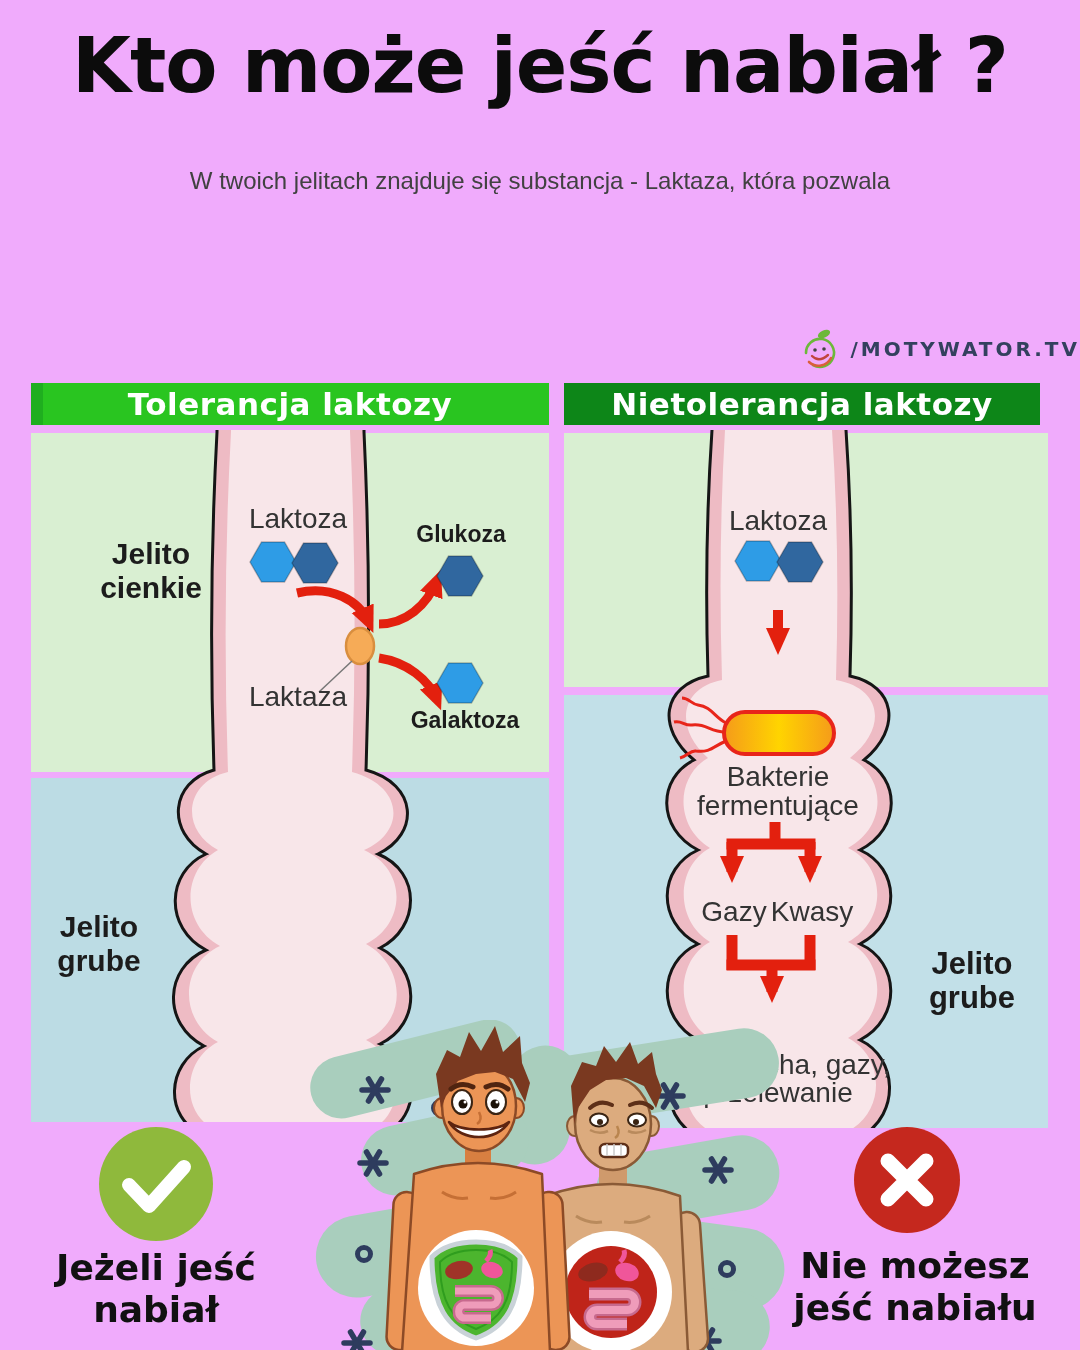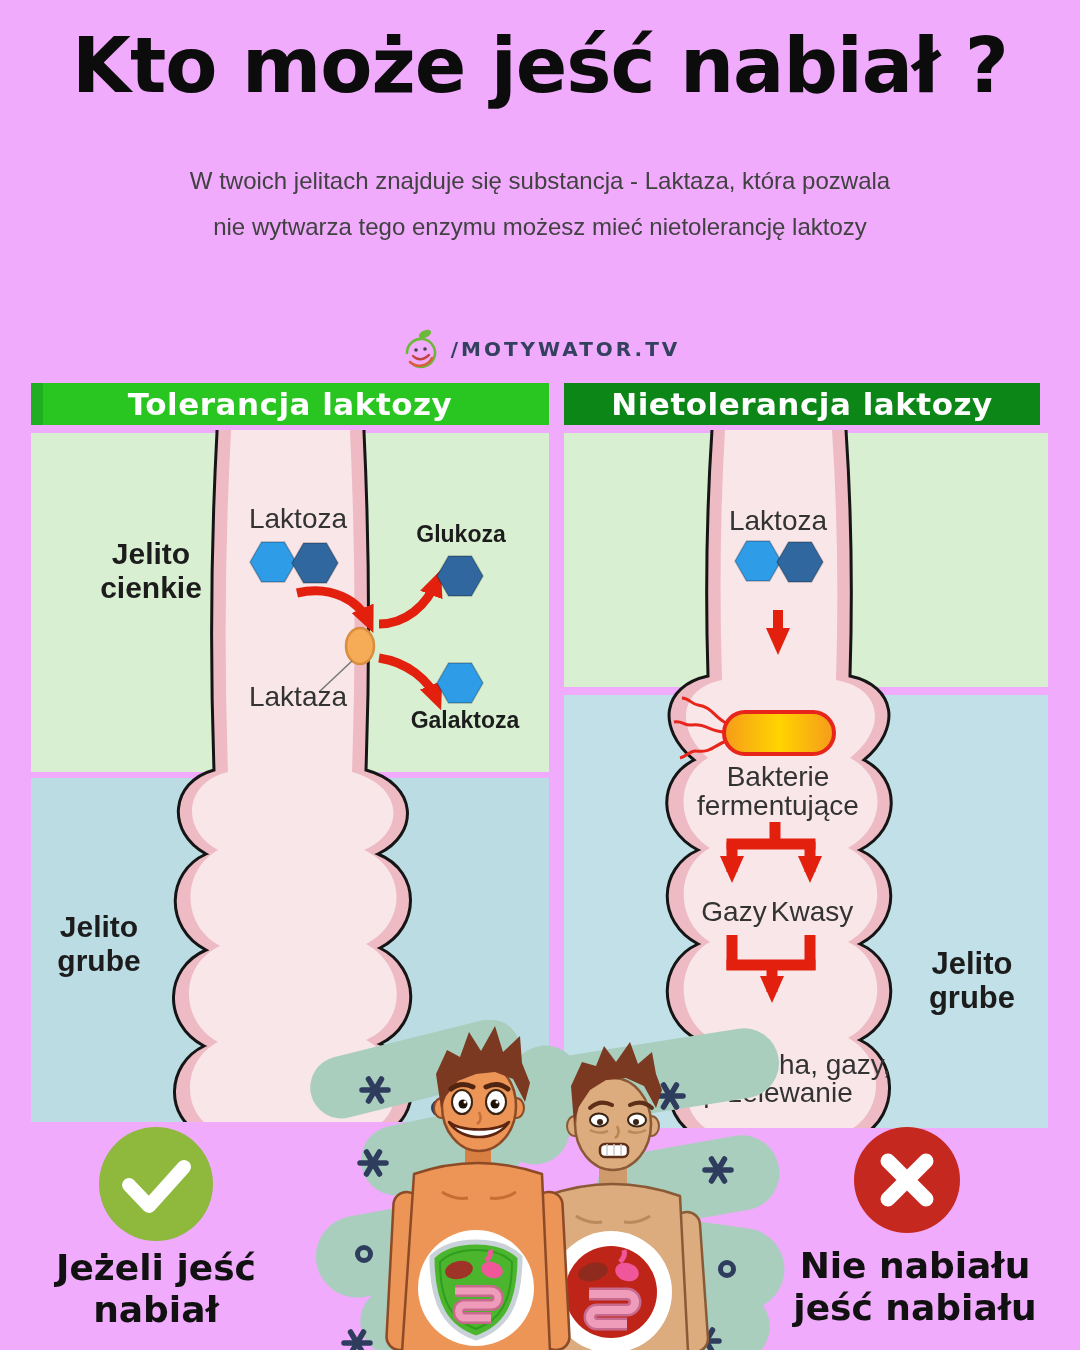--- a/index.html
+++ b/index.html
@@ -4,21 +4,21 @@
 <style>
   html,body{margin:0;padding:0;background:#ffffff;}
   .poster{position:relative;width:1080px;height:1350px;background:#f0abfc;overflow:hidden;
           font-family:"DejaVu Sans",sans-serif;}
   .abs{position:absolute;}
   
   .title{top:24px;left:0;width:1080px;text-align:center;font-size:76px;font-weight:800;
          color:#0c0c0c;letter-spacing:-1px;line-height:1.1;}
   .intro{top:158px;left:0;width:1080px;text-align:center;font-family:"Liberation Sans",sans-serif;
          font-size:24px;line-height:46px;color:#414141;font-weight:400;}
-  .logo-row{top:327px;left:0;width:1080px;display:flex;align-items:center;justify-content:center;gap:9px;}
+  .logo-row{top:327px;left:0;width:1080px;display:flex;align-items:center;justify-content:flex-end;gap:9px;}
   .brand-text{font-size:20px;font-weight:bold;color:#33415e;letter-spacing:3px;}
   
   .col-header{height:42px;display:flex;align-items:center;justify-content:center;
               color:#ffffff;font-size:31px;font-weight:700;letter-spacing:0.5px;}
   .col-header.left{top:383px;left:31px;width:518px;
        background:linear-gradient(90deg,#1fae1f 0px,#1fae1f 12px,#29c520 12px);}
   .col-header.right{top:383px;left:564px;width:476px;background:#0d8618;}
   
   .verdict-circle{border-radius:50%;display:flex;align-items:center;justify-content:center;z-index:6;}
   .verdict-good-circle{top:1127px;left:99px;width:114px;height:114px;background:#8fb93c;}
@@ -32,21 +32,20 @@
 </style>
 </head>
 <body>
 
 <div class="poster">
 
   <h1 class="abs title" style="margin:0;">Kto może jeść nabiał ?</h1>
 
   <div class="abs intro">
     <div>W twoich jelitach znajduje się substancja - Laktaza, która pozwala</div>
-    <div>nie wytwarza tego enzymu możesz mieć nietolerancję laktozy</div>
   </div>
 
   <div class="abs logo-row">
     <svg width="42" height="44" viewBox="0 0 42 44">
       <ellipse cx="25" cy="7" rx="6.5" ry="3.6" fill="#6cb83a" transform="rotate(-24 25 7)"></ellipse>
       <path d="M21,26 m-14,0 a14,14 0 1 1 7,12" fill="none" stroke="#6cb83a" stroke-width="2.6" stroke-linecap="round"></path>
       <path d="M10,35 a14,14 0 0 0 22,-4" fill="none" stroke="#d95f3b" stroke-width="2.6" stroke-linecap="round"></path>
       <circle cx="16" cy="23" r="1.8" fill="#444444"></circle>
       <circle cx="25" cy="22" r="1.8" fill="#444444"></circle>
       <path d="M13,29 Q20,36 29,28" fill="none" stroke="#c1443c" stroke-width="2.4" stroke-linecap="round"></path>
@@ -327,17 +326,17 @@
     <div>Jeżeli jeść</div>
     <div>nabiał</div>
   </div>
 
   <div class="abs verdict-circle verdict-bad-circle">
     <svg width="106" height="106" viewBox="0 0 106 106">
       <path d="M34,34 L72,72 M72,34 L34,72" fill="none" stroke="#ffffff" stroke-width="15" stroke-linecap="round"></path>
     </svg>
   </div>
   <div class="abs verdict-label bad">
-    <div>Nie nabiału</div>
+    <div>Nie możesz</div>
     <div>jeść nabiału</div>
   </div>
 
 </div>
 
 </body></html>

